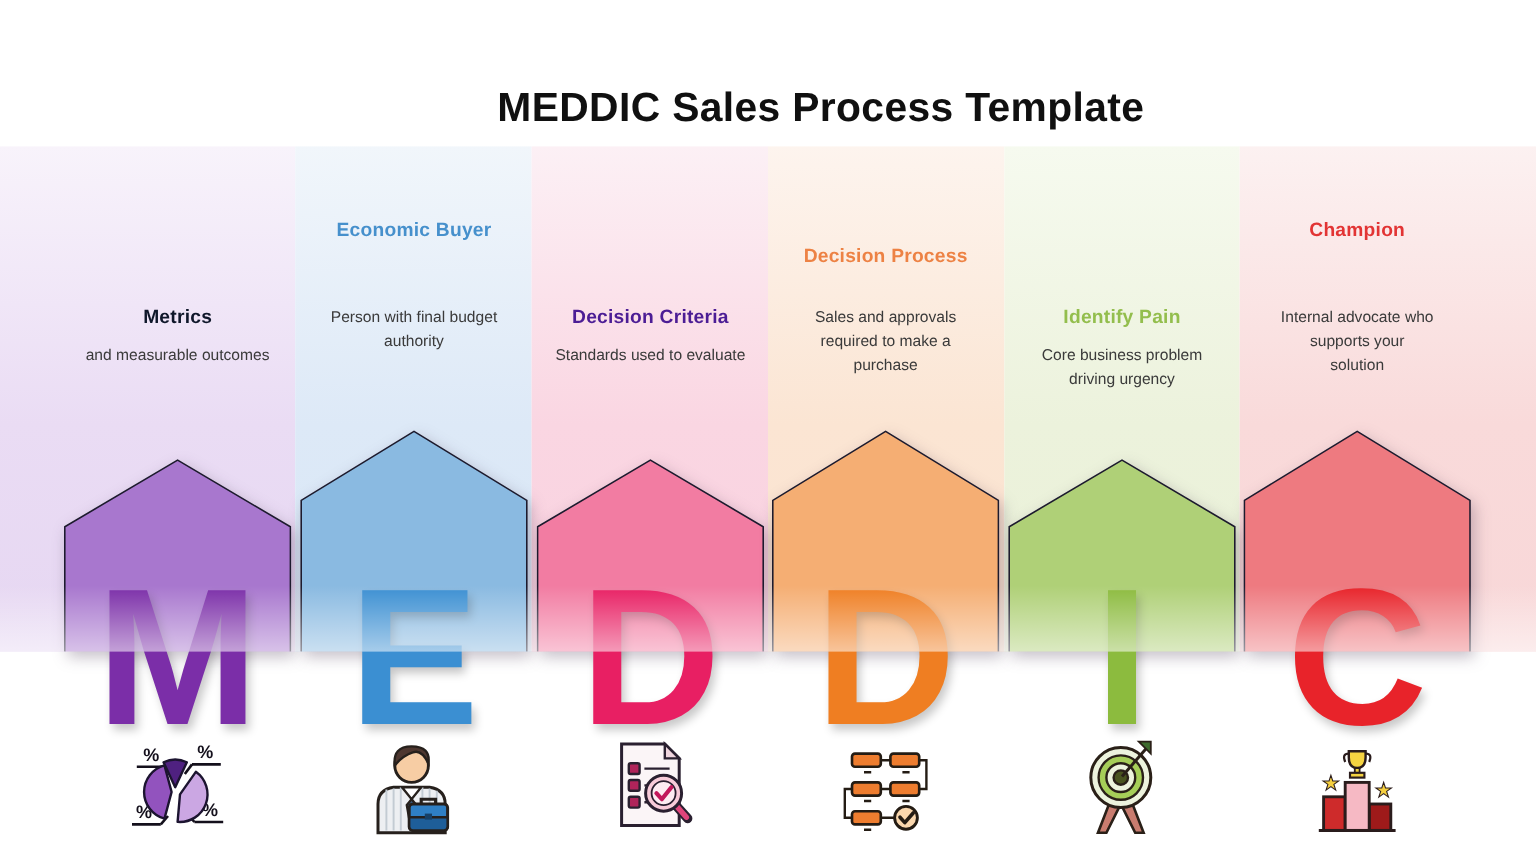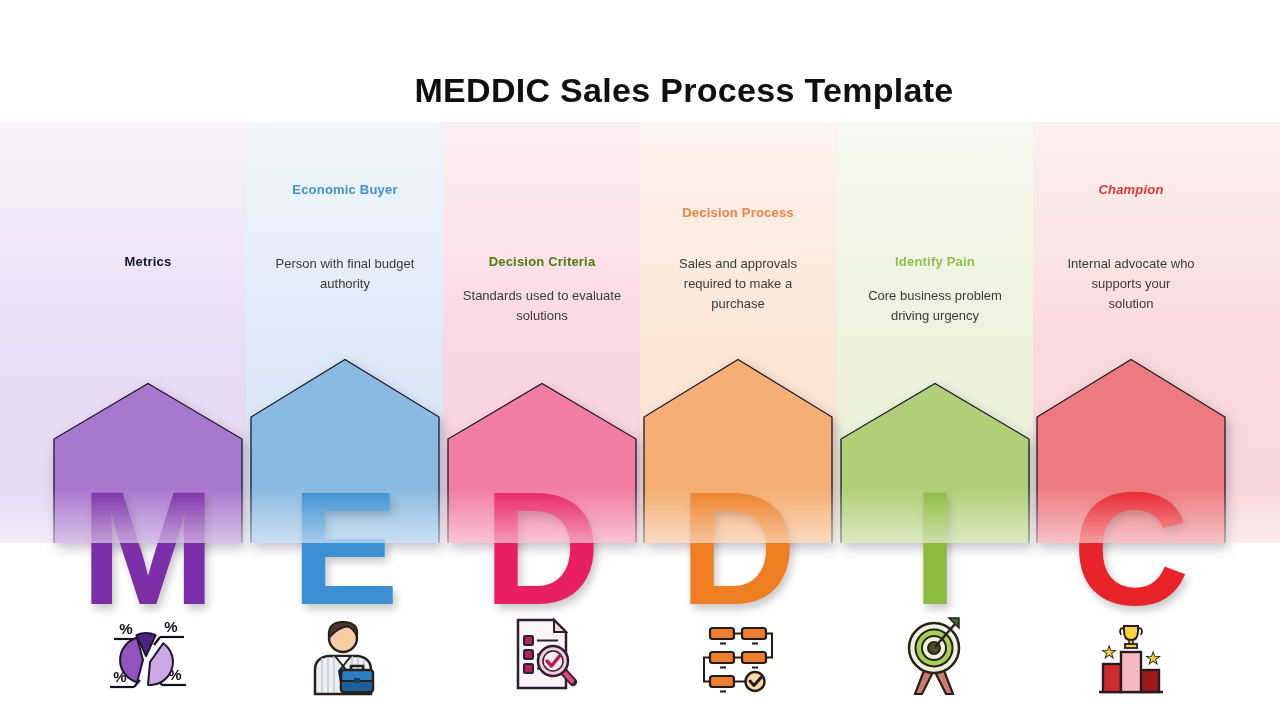--- a/index.html
+++ b/index.html
@@ -18,25 +18,25 @@
   .band.b3{left:443px;width:197px;background:linear-gradient(180deg,#fcf0f5 0%,#fad6e2 55%,#f9d2e0 100%);}
   .band.b4{left:640px;width:197px;background:linear-gradient(180deg,#fdf4ee 0%,#fbe5d3 55%,#fbe3d0 100%);}
   .band.b5{left:837px;width:196px;background:linear-gradient(180deg,#f6faef 0%,#ecf2dc 55%,#eaf1d8 100%);}
   .band.b6{left:1033px;width:247px;background:linear-gradient(180deg,#fcf1f1 0%,#f9dada 55%,#f8d7d8 100%);}
 
   
   .c1{--cx:148px;} .c2{--cx:345px;} .c3{--cx:542px;} .c4{--cx:738px;} .c5{--cx:935px;} .c6{--cx:1131px;}
 
   .heading{
     position:absolute;width:212px;left:calc(var(--cx) - 106px);text-align:center;
-    font-size:13px;font-weight:bold;z-index:5;letter-spacing:.2px;
+    font-size:16px;font-weight:bold;z-index:5;letter-spacing:.2px;
   }
   .odd .heading{top:243px;} .even .heading{top:171px;}
-  .c1 .heading{color:#0f172a;} .c2 .heading{color:#4690cc;} .c3 .heading{color:#4d7c0f;}
-  .c4 .heading{color:#ed8244;margin-top:34px;} .c5 .heading{color:#93be4d;} .c6 .heading{color:#e23434;font-style:italic;}
+  .c1 .heading{color:#0f172a;} .c2 .heading{color:#4690cc;} .c3 .heading{color:#4c1d95;}
+  .c4 .heading{color:#ed8244;margin-top:34px;} .c5 .heading{color:#93be4d;} .c6 .heading{color:#e23434;}
 
   .desc{
     position:absolute;width:212px;left:calc(var(--cx) - 106px);text-align:center;
     font-size:13px;line-height:20px;color:#3a3a3a;z-index:5;
   }
   .odd .desc{top:286px;} .even .desc{top:214px;margin-top:40px;}
   .desc span{display:block;}
 
   .pent{
     position:absolute;left:calc(var(--cx) - 95px);z-index:2;
@@ -71,20 +71,21 @@
   <div class="band b1"></div>
   <div class="band b2"></div>
   <div class="band b3"></div>
   <div class="band b4"></div>
   <div class="band b5"></div>
   <div class="band b6"></div>
 
   <section class="col c1 odd">
     <h2 class="heading">Metrics</h2>
     <div class="desc">
+      <span>and measurable outcomes</span>
     </div>
     <svg class="pent" width="190" height="161" viewBox="0 0 190 161">
       <path d="M1,161 L1,57 L95,1.5 L189,57 L189,161" fill="#A877CE"></path>
     </svg>
     <div class="letter">M</div>
     <div class="icon">
       <svg viewBox="0 0 88 88">
         <line x1="10" y1="25" x2="34" y2="25" stroke="#14101c" stroke-width="2.2"></line>
         <line x1="56" y1="23" x2="80" y2="23" stroke="#14101c" stroke-width="2.2"></line>
         <line x1="56" y1="23" x2="50" y2="31" stroke="#14101c" stroke-width="2.2"></line>
@@ -135,21 +136,20 @@
         <path d="M40,67 h32 v8 a3,3 0 0 1 -3,3 h-26 a3,3 0 0 1 -3,-3 Z" fill="#1E5E99" stroke="#26201c" stroke-width="2"></path>
         <rect x="53" y="64" width="6" height="5" fill="#163F66"></rect>
       </svg>
     </div>
   </section>
 
   <section class="col c3 odd">
     <h2 class="heading">Decision Criteria</h2>
     <div class="desc">
       <span>Standards used to evaluate</span>
-      <span>solutions</span>
     </div>
     <svg class="pent" width="190" height="161" viewBox="0 0 190 161">
       <path d="M1,161 L1,57 L95,1.5 L189,57 L189,161" fill="#F27CA2"></path>
     </svg>
     <div class="letter">D</div>
     <div class="icon">
       <svg viewBox="0 0 88 88">
         <path d="M20,6 L56,6 L68,18 L68,74 L20,74 Z" fill="#FBF5F7" stroke="#2a2030" stroke-width="2.5"></path>
         <path d="M56,6 L56,18 L68,18 Z" fill="#EFD5DE" stroke="#2a2030" stroke-width="2"></path>
         <g stroke="#2a2030" stroke-width="2">

